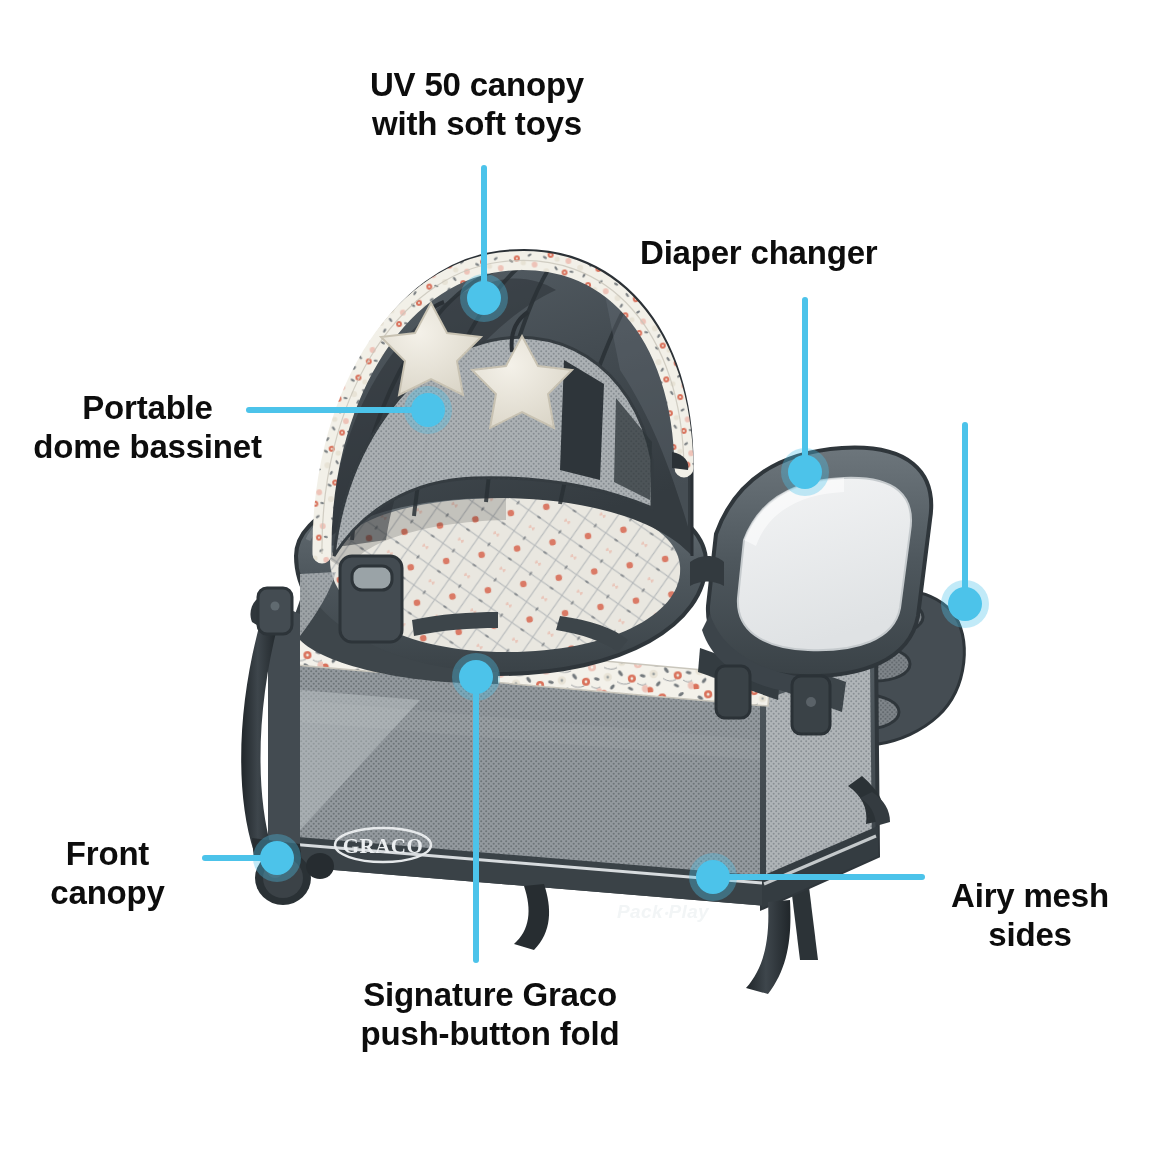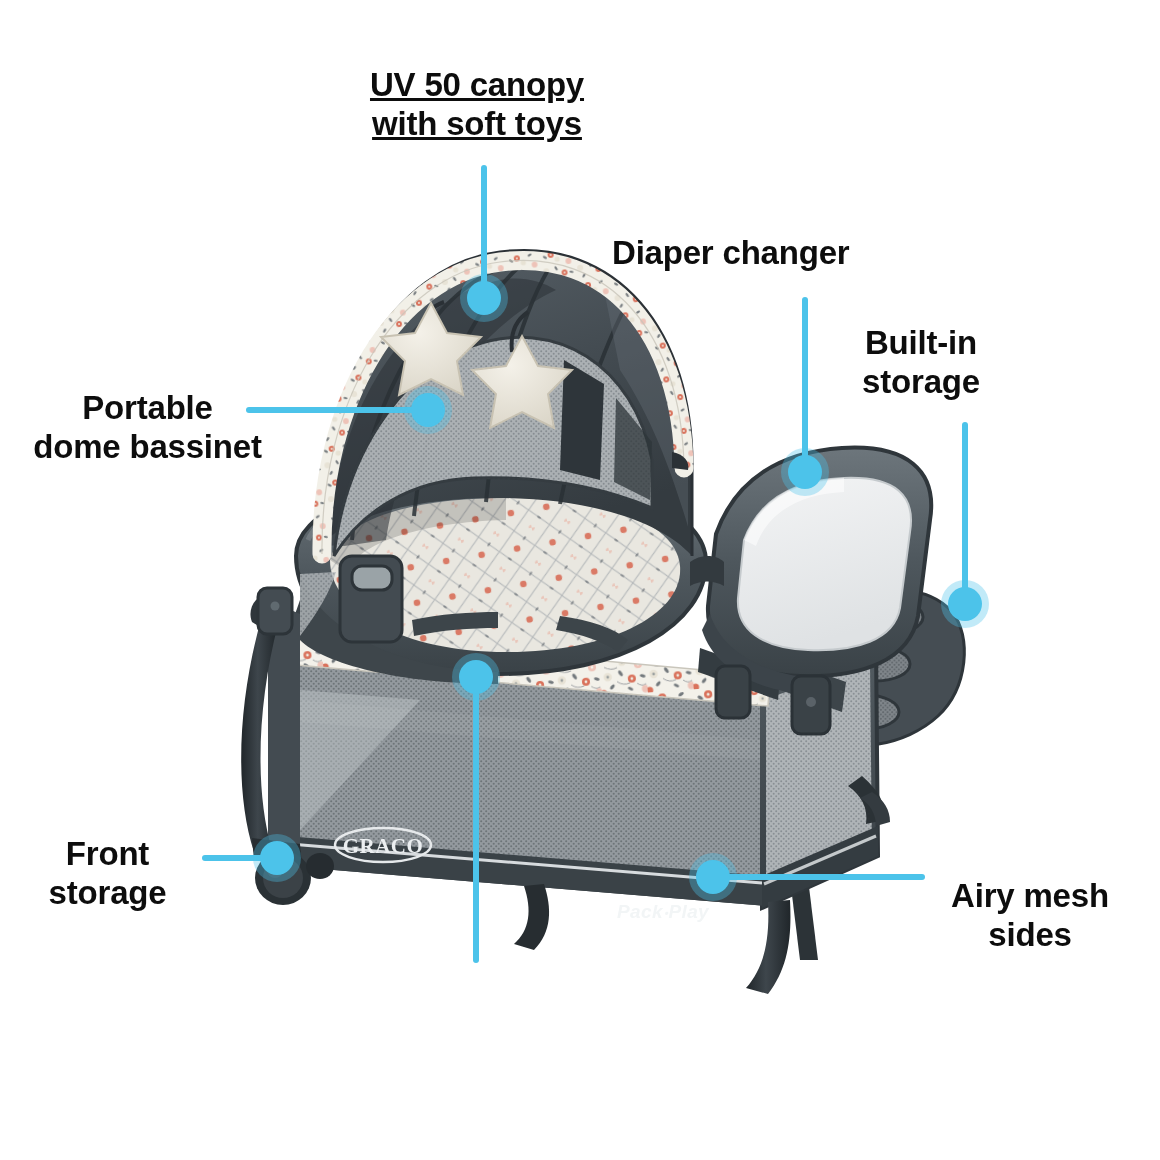--- a/index.html
+++ b/index.html
@@ -31,22 +31,22 @@
     position: absolute;
     color: #0d0d0d;
     font-family: "Liberation Sans", sans-serif;
     font-weight: bold;
     font-size: 33px;
     line-height: 1.17;
     letter-spacing: -0.2px;
     white-space: pre;
   }
 
-  .lbl-uv       { left:  292px; top:  66px; width: 370px; text-align: center; text-decoration: underline; }
-  .lbl-diaper   { left:  612px; top: 234px; width: 340px; text-align: left; }
+  .lbl-uv       { left:  292px; top:  66px; width: 370px; text-align: center; }
+  .lbl-diaper   { left:  640px; top: 234px; width: 340px; text-align: left; }
   .lbl-builtin  { left:  806px; top: 324px; width: 230px; text-align: center; }
   .lbl-portable { left:   10px; top: 389px; width: 275px; text-align: center; }
   .lbl-front    { left:   20px; top: 835px; width: 175px; text-align: center; }
   .lbl-airy     { left:  930px; top: 877px; width: 200px; text-align: center; }
   .lbl-push     { left:  330px; top: 976px; width: 320px; text-align: center; }
 </style>
 </head>
 <body>
 
 <div id="stage">
@@ -423,26 +423,26 @@
         <circle cx="476" cy="677" r="17" fill="#4cc3ea"></circle>
       </g>
     </g>
   </svg>
 
   <div class="callout-label lbl-uv"><span>UV 50 canopy
 with soft toys</span></div>
 
   <div class="callout-label lbl-diaper"><span>Diaper changer</span></div>
 
-  <div class="callout-label lbl-builtin"><span>Built-in
-storage</span></div>
 
   <div class="callout-label lbl-portable"><span>Portable
 dome bassinet</span></div>
 
   <div class="callout-label lbl-front"><span>Front
-storage</span></div>
+canopy</span></div>
 
   <div class="callout-label lbl-airy"><span>Airy mesh
 sides</span></div>
 
+  <div class="callout-label lbl-push"><span>Signature Graco
+push-button fold</span></div>
 
 </div>
 
 </body></html>

